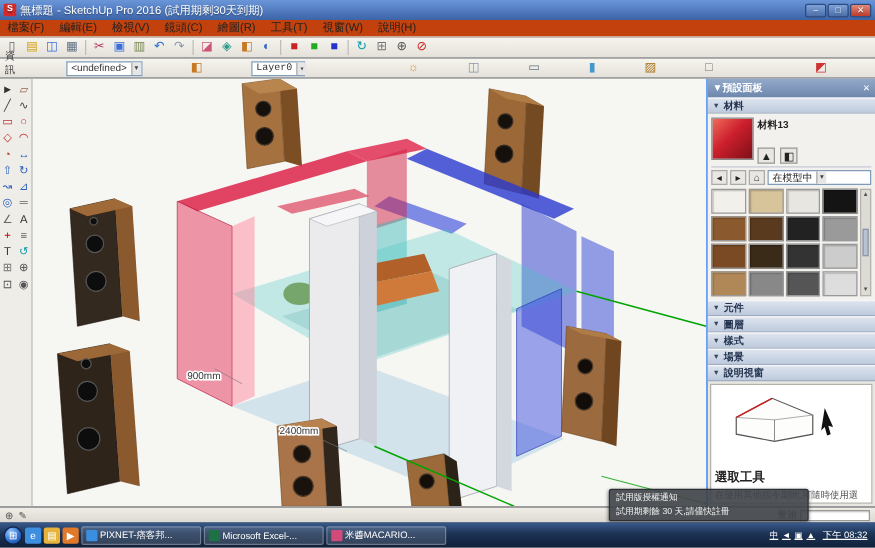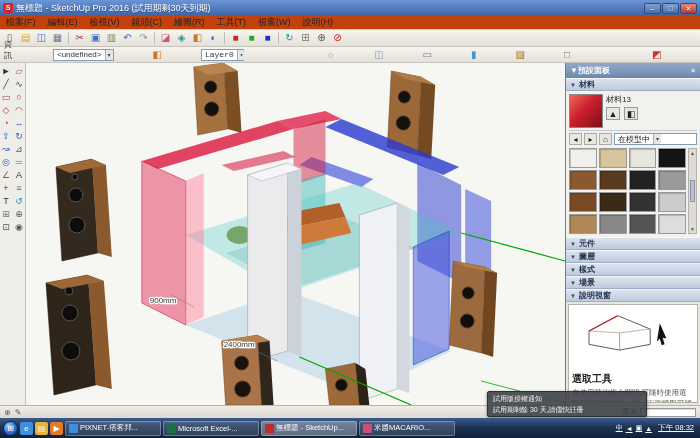--- a/index.html
+++ b/index.html
@@ -44,21 +44,21 @@
 .tray-head{height:15px;background:linear-gradient(#93a9c9,#6d87ad);color:#fff;display:flex;align-items:center;padding:0 4px;font-weight:bold;flex:none;}
 .tray-head .x{margin-left:auto;font-size:7px;}
 .sec-head{height:13px;background:linear-gradient(#dce3ee,#becbdd);border-top:1px solid #f4f6fa;border-bottom:1px solid #9fadc4;
   color:#24344f;display:flex;align-items:center;gap:3px;padding:0 4px;font-weight:bold;flex:none;}
 .sec-head .arr{font-size:6px;color:#3a4a66;}
 #matbody{background:#f2f1ee;padding:3px;flex:none;}
 #matprevrow{display:flex;gap:3px;}
 #matprev{width:34px;height:34px;border:1px solid #888;flex:none;
   background:linear-gradient(135deg,#ef6a5a 0%,#cc1f2d 45%,#7c0f16 100%);}
 #matmeta{flex:1;}
-#matname{font-size:8px;margin-bottom:2px;}
+#matname{font-size:8px;margin-bottom:13px;font-weight:bold;}
 .mbtn{display:inline-block;width:14px;height:13px;border:1px solid #999;background:#e9e7e1;text-align:center;line-height:12px;font-size:9px;margin-right:2px;}
 #mattabs{display:flex;margin-top:3px;}
 .tab{padding:1px 8px;border:1px solid #9fadc4;border-bottom:none;background:#d6dce6;margin-right:1px;}
 .tab.active{background:#f7f7f5;font-weight:bold;}
 #matnav{display:flex;gap:2px;margin-top:2px;align-items:center;border-top:1px solid #c4c9d4;padding-top:2px;}
 .nbtn{width:13px;height:12px;border:1px solid #aaa;background:#e9e7e2;text-align:center;line-height:11px;font-size:8px;flex:none;}
 #matnav .combo{flex:1;}
 #swatchwrap{display:flex;margin-top:3px;}
 #swgrid{flex:1;display:grid;grid-template-columns:repeat(4,1fr);gap:2px;}
 .sw{height:20px;border:1px solid #999;box-shadow:inset 1px 1px 1px rgba(0,0,0,.2);}
@@ -431,24 +431,20 @@
     <span class="qicon" style="background: rgb(232, 179, 58);">▤</span>
     <span class="qicon" style="background: rgb(224, 122, 42);">▶</span>
     <span class="task">
       <span class="ticon" style="background: rgb(58, 143, 224);"></span>
       <span>PIXNET-痞客邦...</span>
     </span>
     <span class="task">
       <span class="ticon" style="background: rgb(30, 113, 69);"></span>
       <span>Microsoft Excel-...</span>
     </span>
-    <span class="task active">
-      <span class="ticon" style="background: rgb(192, 42, 42);"></span>
-      <span>無標題 - SketchUp...</span>
-    </span>
     <span class="task">
       <span class="ticon" style="background: rgb(208, 74, 122);"></span>
       <span>米醬MACARIO...</span>
     </span>
     <span id="systray">
       <span>中</span>
       <span>◄</span>
       <span>▣</span>
       <span>▲</span>
       <span id="clock">下午 08:32</span>

